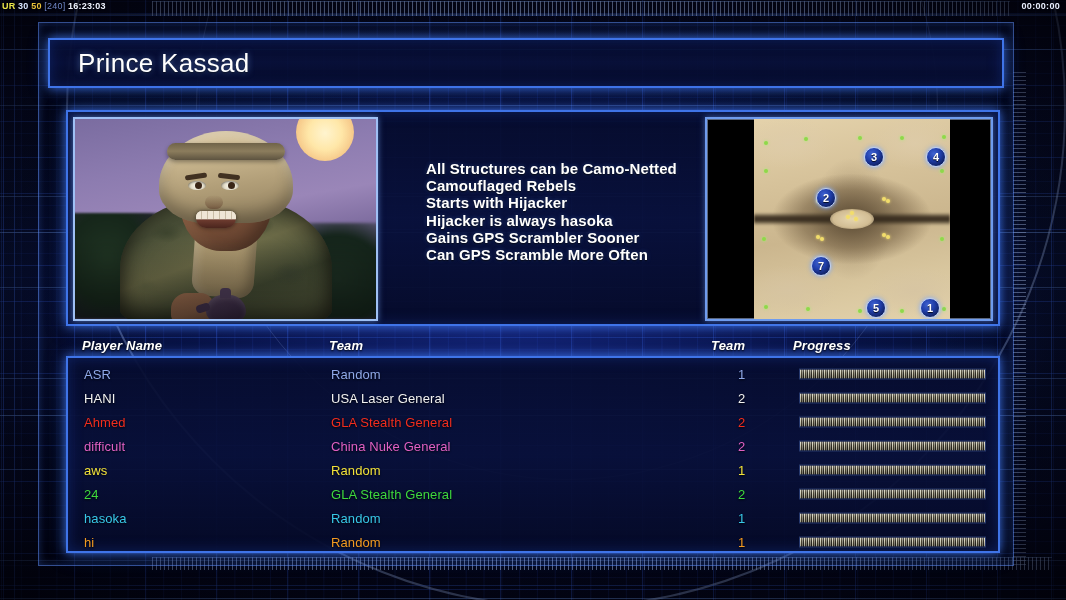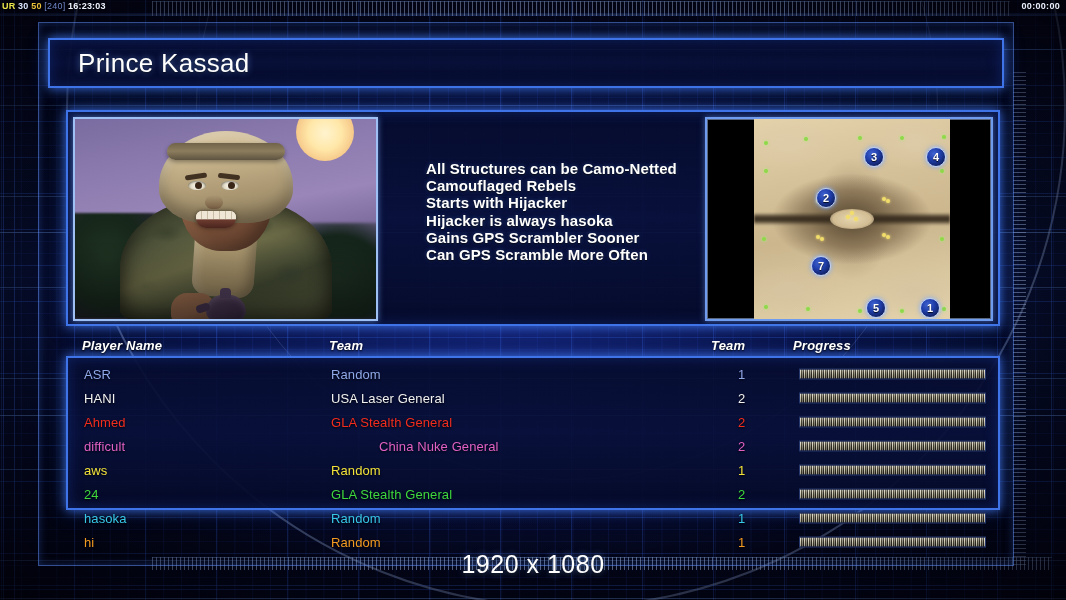--- a/index.html
+++ b/index.html
@@ -293,21 +293,21 @@
   .th {
     position:absolute; top:0;
     font-size:13px; font-weight:bold; color:#ffffff; letter-spacing:.2px;
     text-shadow:0 1px 2px rgba(0,0,0,.9);
   }
   .th-name { left:16px; }
   .th-army { left:263px; }
   .th-team { left:645px; }
   .th-prog { left:727px; }
 
-  .tbl-panel { left:66px; top:356px; width:934px; height:154px; }
+  .tbl-panel { left:66px; top:356px; width:934px; height:197px; }
   .rows { position:absolute; inset:4px; }
   .row {
     position:relative; height:24px; display:flex; align-items:center;
   }
   .cell { position:absolute; font-size:13px; letter-spacing:.1px; white-space:nowrap;
           text-shadow:0 1px 2px rgba(0,0,0,.85); }
   .c-name { left:12px; }
   .c-army { left:259px; }
   .c-team { left:666px; font-weight:normal; }
   .prog {
@@ -485,21 +485,21 @@
           <div class="cell c-name" style="color: rgb(242, 45, 30);">Ahmed</div>
           <div class="cell c-army" style="color: rgb(242, 45, 30);">GLA Stealth General</div>
           <div class="cell c-team" style="color: rgb(242, 45, 30);">2</div>
           <div class="prog">
             <div class="prog-fill" style="width: 100%;"></div>
             <div class="prog-sheen"></div>
           </div>
         </div>
         <div class="row">
           <div class="cell c-name" style="color: rgb(224, 96, 196);">difficult</div>
-          <div class="cell c-army" style="color: rgb(224, 96, 196); margin-left: 48px;">China Nuke General</div>
+          <div class="cell c-army" style="color: rgb(224, 96, 196);">China Nuke General</div>
           <div class="cell c-team" style="color: rgb(224, 96, 196);">2</div>
           <div class="prog">
             <div class="prog-fill" style="width: 100%;"></div>
             <div class="prog-sheen"></div>
           </div>
         </div>
         <div class="row">
           <div class="cell c-name" style="color: rgb(242, 226, 58);">aws</div>
           <div class="cell c-army" style="color: rgb(242, 226, 58);">Random</div>
           <div class="cell c-team" style="color: rgb(242, 226, 58);">1</div>
@@ -531,14 +531,13 @@
           <div class="cell c-army" style="color: rgb(242, 154, 34);">Random</div>
           <div class="cell c-team" style="color: rgb(242, 154, 34);">1</div>
           <div class="prog">
             <div class="prog-fill" style="width: 100%;"></div>
             <div class="prog-sheen"></div>
           </div>
         </div>
       </div>
   </div>
 
-  <div class="res-label">1920 x 1080</div>
 </div>
 
 </body></html>

